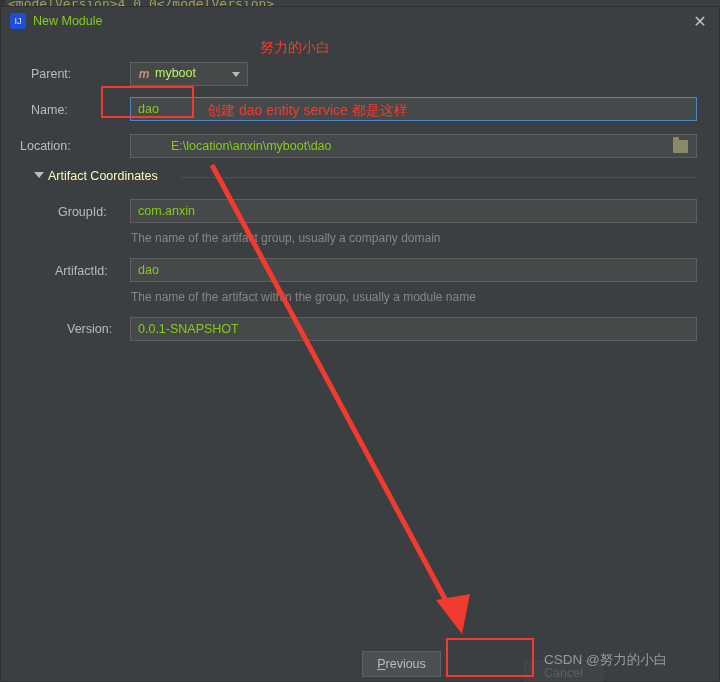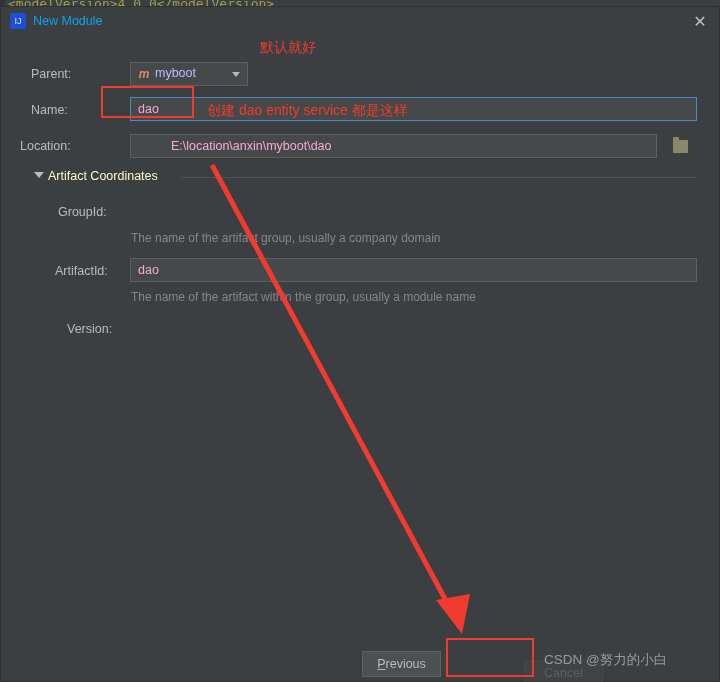--- a/index.html
+++ b/index.html
@@ -67,21 +67,21 @@
     color: #e8e8e8;
     font-size: 9px;
     line-height: 16px;
     text-align: center;
     font-family: "Liberation Sans", sans-serif;
   }
   .title-text {
     position: absolute;
     left: 32px; top: 7px;
     font-size: 12.5px;
-    color: #0ea5e9;
+    color: #84cc16;
   }
   .close-btn {
     position: absolute;
     right: 10px; top: 6px;
     width: 18px; height: 18px;
     color: #c0c0c0;
     font-size: 16px;
     line-height: 18px;
     text-align: center;
     cursor: pointer;
@@ -93,21 +93,21 @@
     font-size: 12.5px;
     color: #bbbbbb;
     white-space: nowrap;
   }
   .field {
     position: absolute;
     background: #45494a;
     border: 1px solid #5e6060;
     box-sizing: border-box;
     font-size: 12.5px;
-    color: #f9a8d4;
+    color: #84cc16;
     padding: 0 7px;
     line-height: 22px;
     height: 24px;
     white-space: nowrap;
     overflow: hidden;
   }
   .field.focused {
     border: 1px solid #4a88c7;
     background: #45494a;
   }
@@ -135,21 +135,21 @@
     font-size: 12px;
     font-weight: bold;
     font-style: italic;
     line-height: 14px;
     text-align: center;
   }
   .combo-text {
     position: absolute;
     left: 24px; top: 3px;
     font-size: 12.5px;
-    color: #c4b5fd;
+    color: #bef264;
   }
   .combo-arrow {
     position: absolute;
     right: 7px; top: 9px;
     width: 0; height: 0;
     border-left: 4px solid transparent;
     border-right: 4px solid transparent;
     border-top: 5px solid #bbbbbb;
   }
 
@@ -281,46 +281,48 @@
   <div class="combo">
     <div class="combo-icon">m</div>
     <div class="combo-text">myboot</div>
     <div class="combo-arrow"></div>
   </div>
 
   <div class="form-label" style="left:30px; top:96px;">Name:</div>
   <div class="field focused" style="left:129px; top:90px; width:567px;">dao</div>
 
   <div class="form-label" style="left:19px; top:132px;">Location:</div>
-  <div class="field" style="left:129px; top:127px; width:527px;padding-left:40px;">E:\location\anxin\myboot\dao</div>
+  <div class="field" style="left:129px; top:127px; width:567px;padding-left:40px;">E:\location\anxin\myboot\dao</div>
   <div style="position:absolute; left:672px; top:131px; width:16px; height:16px;">
     <div class="browse-icon" style="left:0; top:2px; right:auto;"></div>
   </div>
 
   <div class="section-toggle"></div>
   <div class="section-title">Artifact Coordinates</div>
   <div class="section-line"></div>
 
   <div class="form-label" style="left:57px; top:198px;">GroupId:</div>
+  <div class="field" style="left:129px; top:192px; width:567px;">com.anxin</div>
   <div class="hint" style="left:130px; top:224px;">The name of the artifact group, usually a company domain</div>
 
   <div class="form-label" style="left:54px; top:257px;">ArtifactId:</div>
   <div class="field" style="left:129px; top:251px; width:567px;">dao</div>
   <div class="hint" style="left:130px; top:283px;">The name of the artifact within the group, usually a module name</div>
 
   <div class="form-label" style="left:66px; top:315px;">Version:</div>
+  <div class="field" style="left:129px; top:310px; width:567px;">0.0.1-SNAPSHOT</div>
 
   <div class="btn btn-previous"><span style="text-decoration:underline">P</span>revious</div>
   <div class="btn btn-finish"><span style="text-decoration:underline">F</span>inish</div>
   <div class="btn btn-cancel">Cancel</div>
 </div>
 
 <div class="red-box rb-name"></div>
 <div class="red-box rb-finish"></div>
-<div class="anno" style="left:260px; top:39px;">默认就好</div>
+<div class="anno" style="left:260px; top:39px;">努力的小白</div>
 <div class="anno" style="left:207px; top:102px;">创建 dao entity service 都是这样</div>
 
 <svg class="arrow-svg">
   <line x1="212" y1="165" x2="452" y2="612" stroke="#f23b2f" stroke-width="5"></line>
   <polygon points="462,634 436,600 470,594" fill="#f23b2f"></polygon>
 </svg>
 
 <div class="watermark">CSDN @努力的小白</div>
 
 </body></html>

